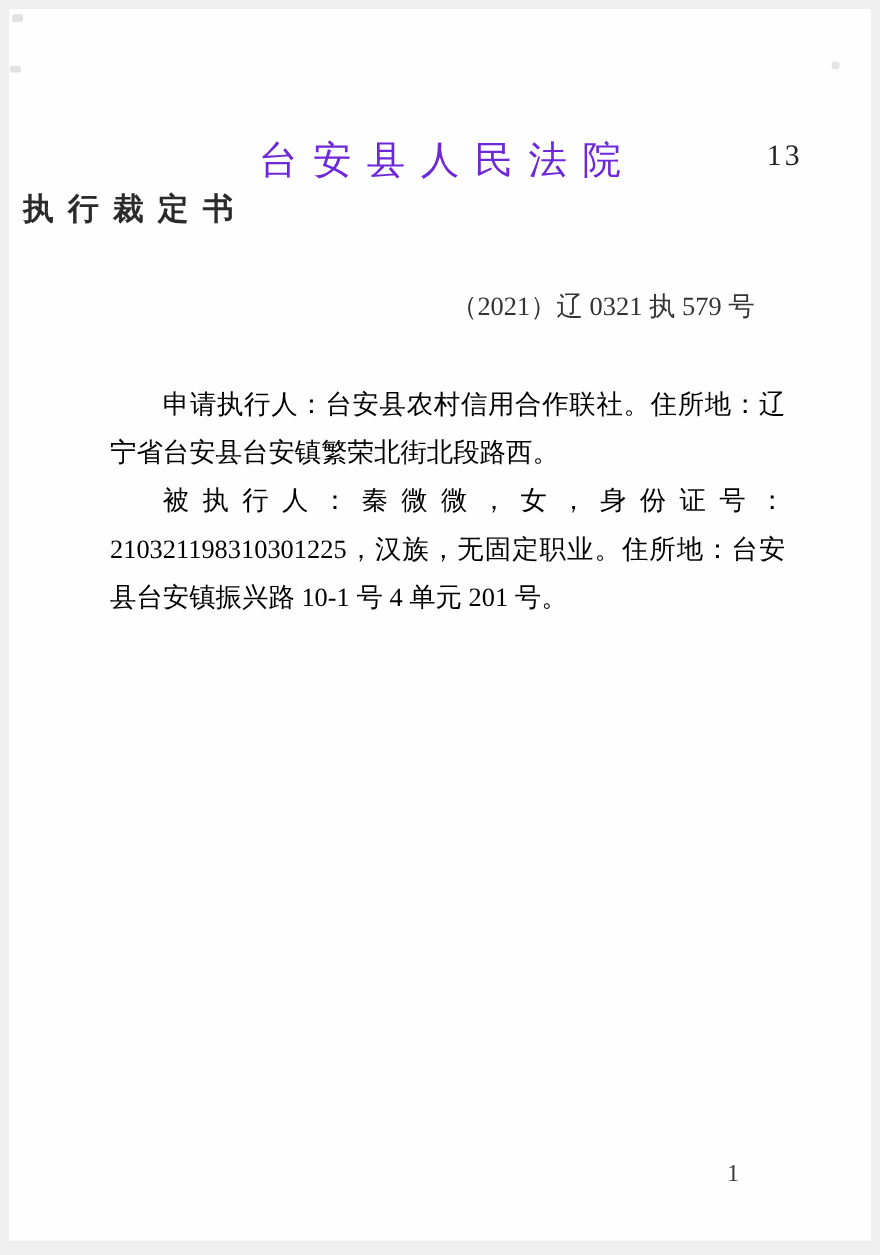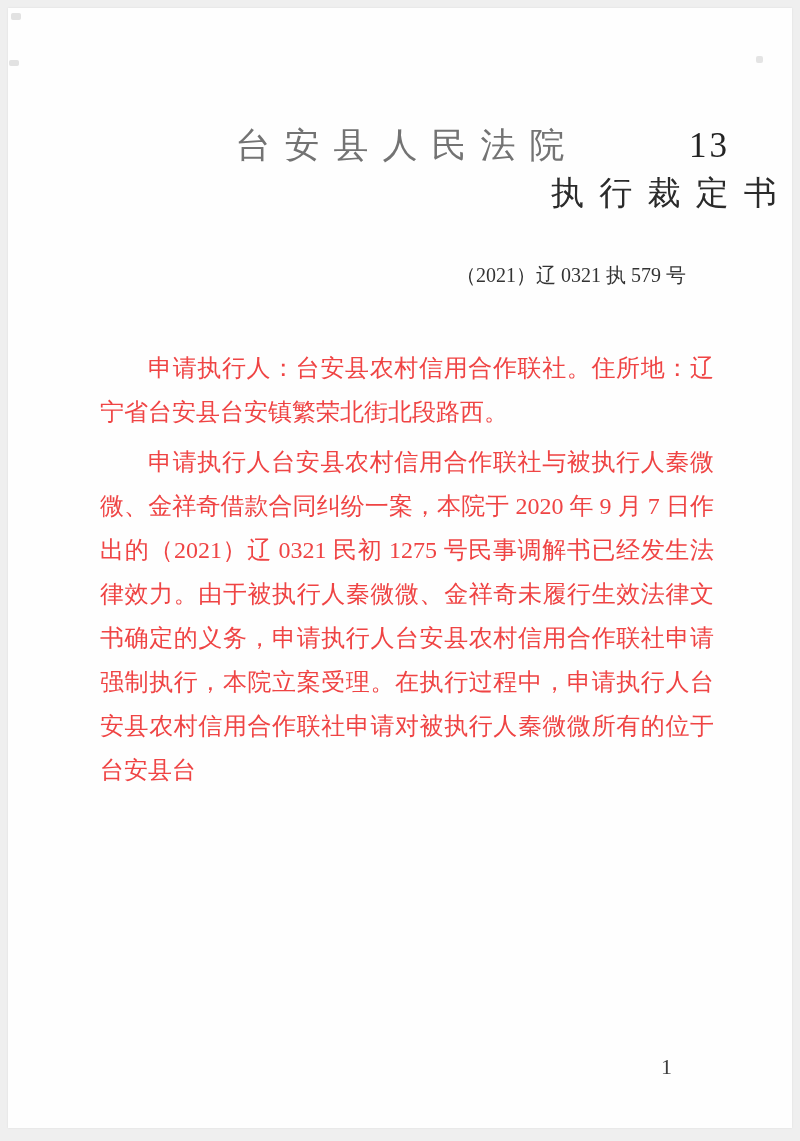--- a/index.html
+++ b/index.html
@@ -21,67 +21,67 @@
     top: 8px;
     width: 784px;
     height: 1120px;
     background: #fefefe;
     box-shadow: 0 0 2px rgba(0,0,0,0.08);
   }
   .page-label-top {
     position: absolute;
     top: 118px;
     right: 62px;
-    font-size: 35px;
+    font-size: 27px;
     letter-spacing: 3px;
     color: #232323;
     margin-left: 18px;
   }
   .court-name {
     position: absolute;
     top: 114px;
     left: 0;
     width: 100%;
     margin: 0;
     text-align: center;
     font-size: 35px;
     font-weight: normal;
     letter-spacing: 0.40em;
     text-indent: 0.40em;
-    color: #737373;
+    color: #6d28d9;
   }
   .doc-title {
     position: absolute;
     top: 163px;
     left: 0;
     width: 100%;
     margin: 0;
-    text-align: right;
-    font-size: 33px;
-    font-weight: normal;
+    text-align: left;
+    font-size: 28px;
+    font-weight: bold;
     letter-spacing: 0.46em;
     text-indent: 0.46em;
     color: #2b2b2b;
   }
   .case-number {
     position: absolute;
     top: 254px;
     right: 106px;
-    font-size: 20px;
+    font-size: 24px;
     color: #333333;
   }
   .body-text {
     position: absolute;
     top: 338px;
     left: 92px;
     width: 614px;
     font-size: 24px;
     line-height: 44px;
     text-align: justify;
-    color: #ef4444;
+    color: #000000;
   }
   .body-text p {
     margin: 0;
     text-indent: 2em;
   }
   .body-text p.gap-before {
     margin-top: 6px;
   }
   .page-number-bottom {
     position: absolute;
@@ -112,18 +112,18 @@
   <div class="page-label-top">13</div>
 
   <h1 class="court-name">台安县人民法院</h1>
 
   <h2 class="doc-title">执行裁定书</h2>
 
   <div class="case-number">（2021）辽 0321 执 579 号</div>
 
   <div class="body-text">
     <p>申请执行人：台安县农村信用合作联社。住所地：辽宁省台安县台安镇繁荣北街北段路西。</p>
-    <p class="gap-before">申请执行人台安县农村信用合作联社与被执行人秦微微、金祥奇借款合同纠纷一案，本院于 2020 年 9 月 7 日作出的（2021）辽 0321 民初 1275 号民事调解书已经发生法律效力。由于被执行人秦微微、金祥奇未履行生效法律文书确定的义务，申请执行人台安县农村信用合作联社申请强制执行，本院立案受理。在执行过程中，申请执行人台安县农村信用合作联社申请对被执行人秦微微所有的位于台安县台</p>
+    <p>被执行人：秦微微，女，身份证号：210321198310301225，汉族，无固定职业。住所地：台安县台安镇振兴路 10-1 号 4 单元 201 号。</p>
   </div>
 
   <div class="page-number-bottom">1</div>
 
 </div>
 
 </body></html>

